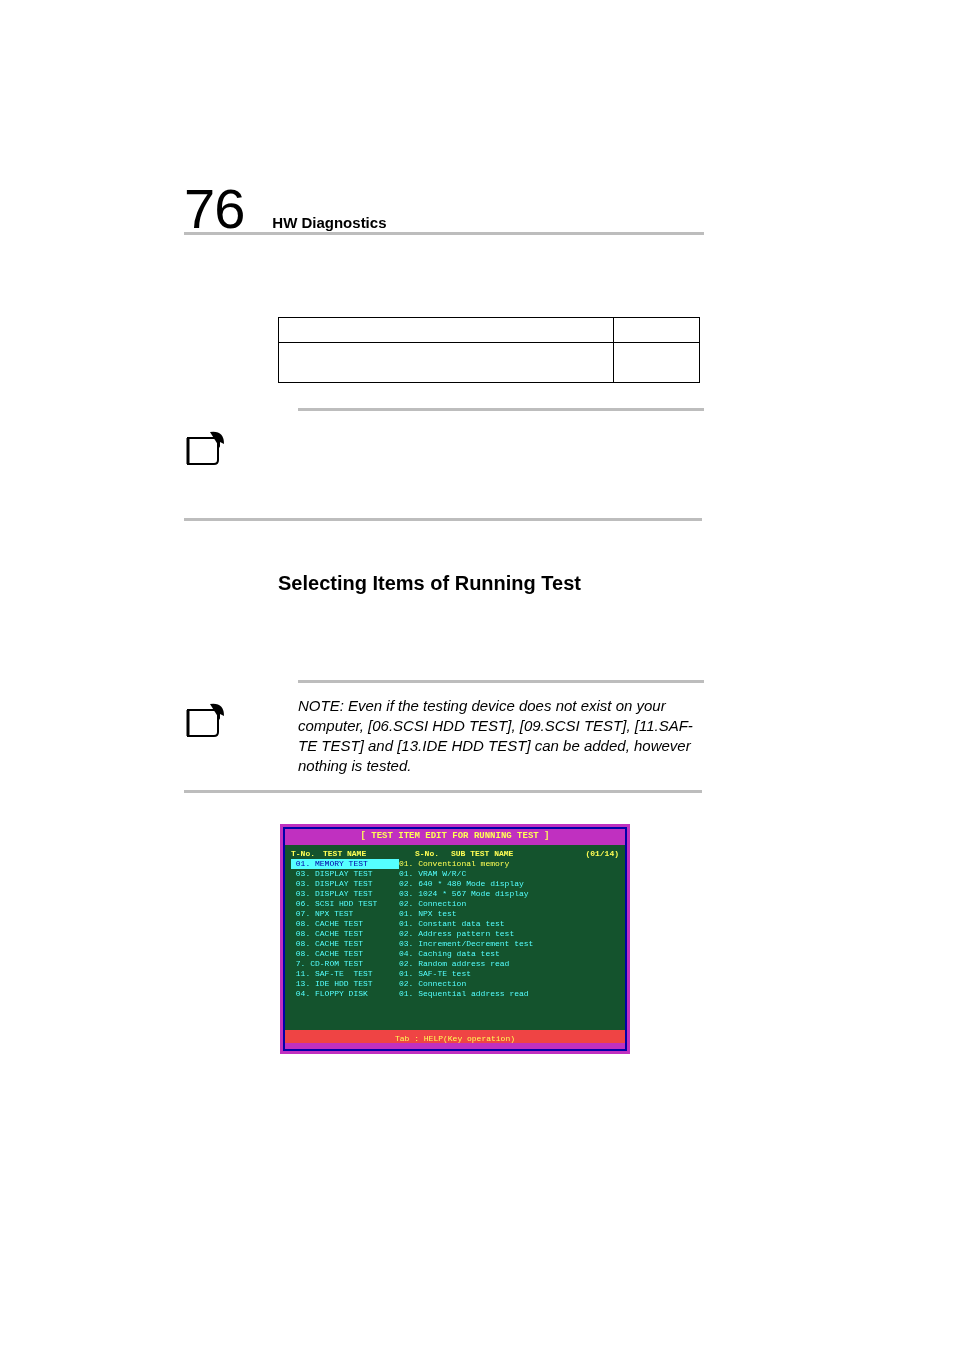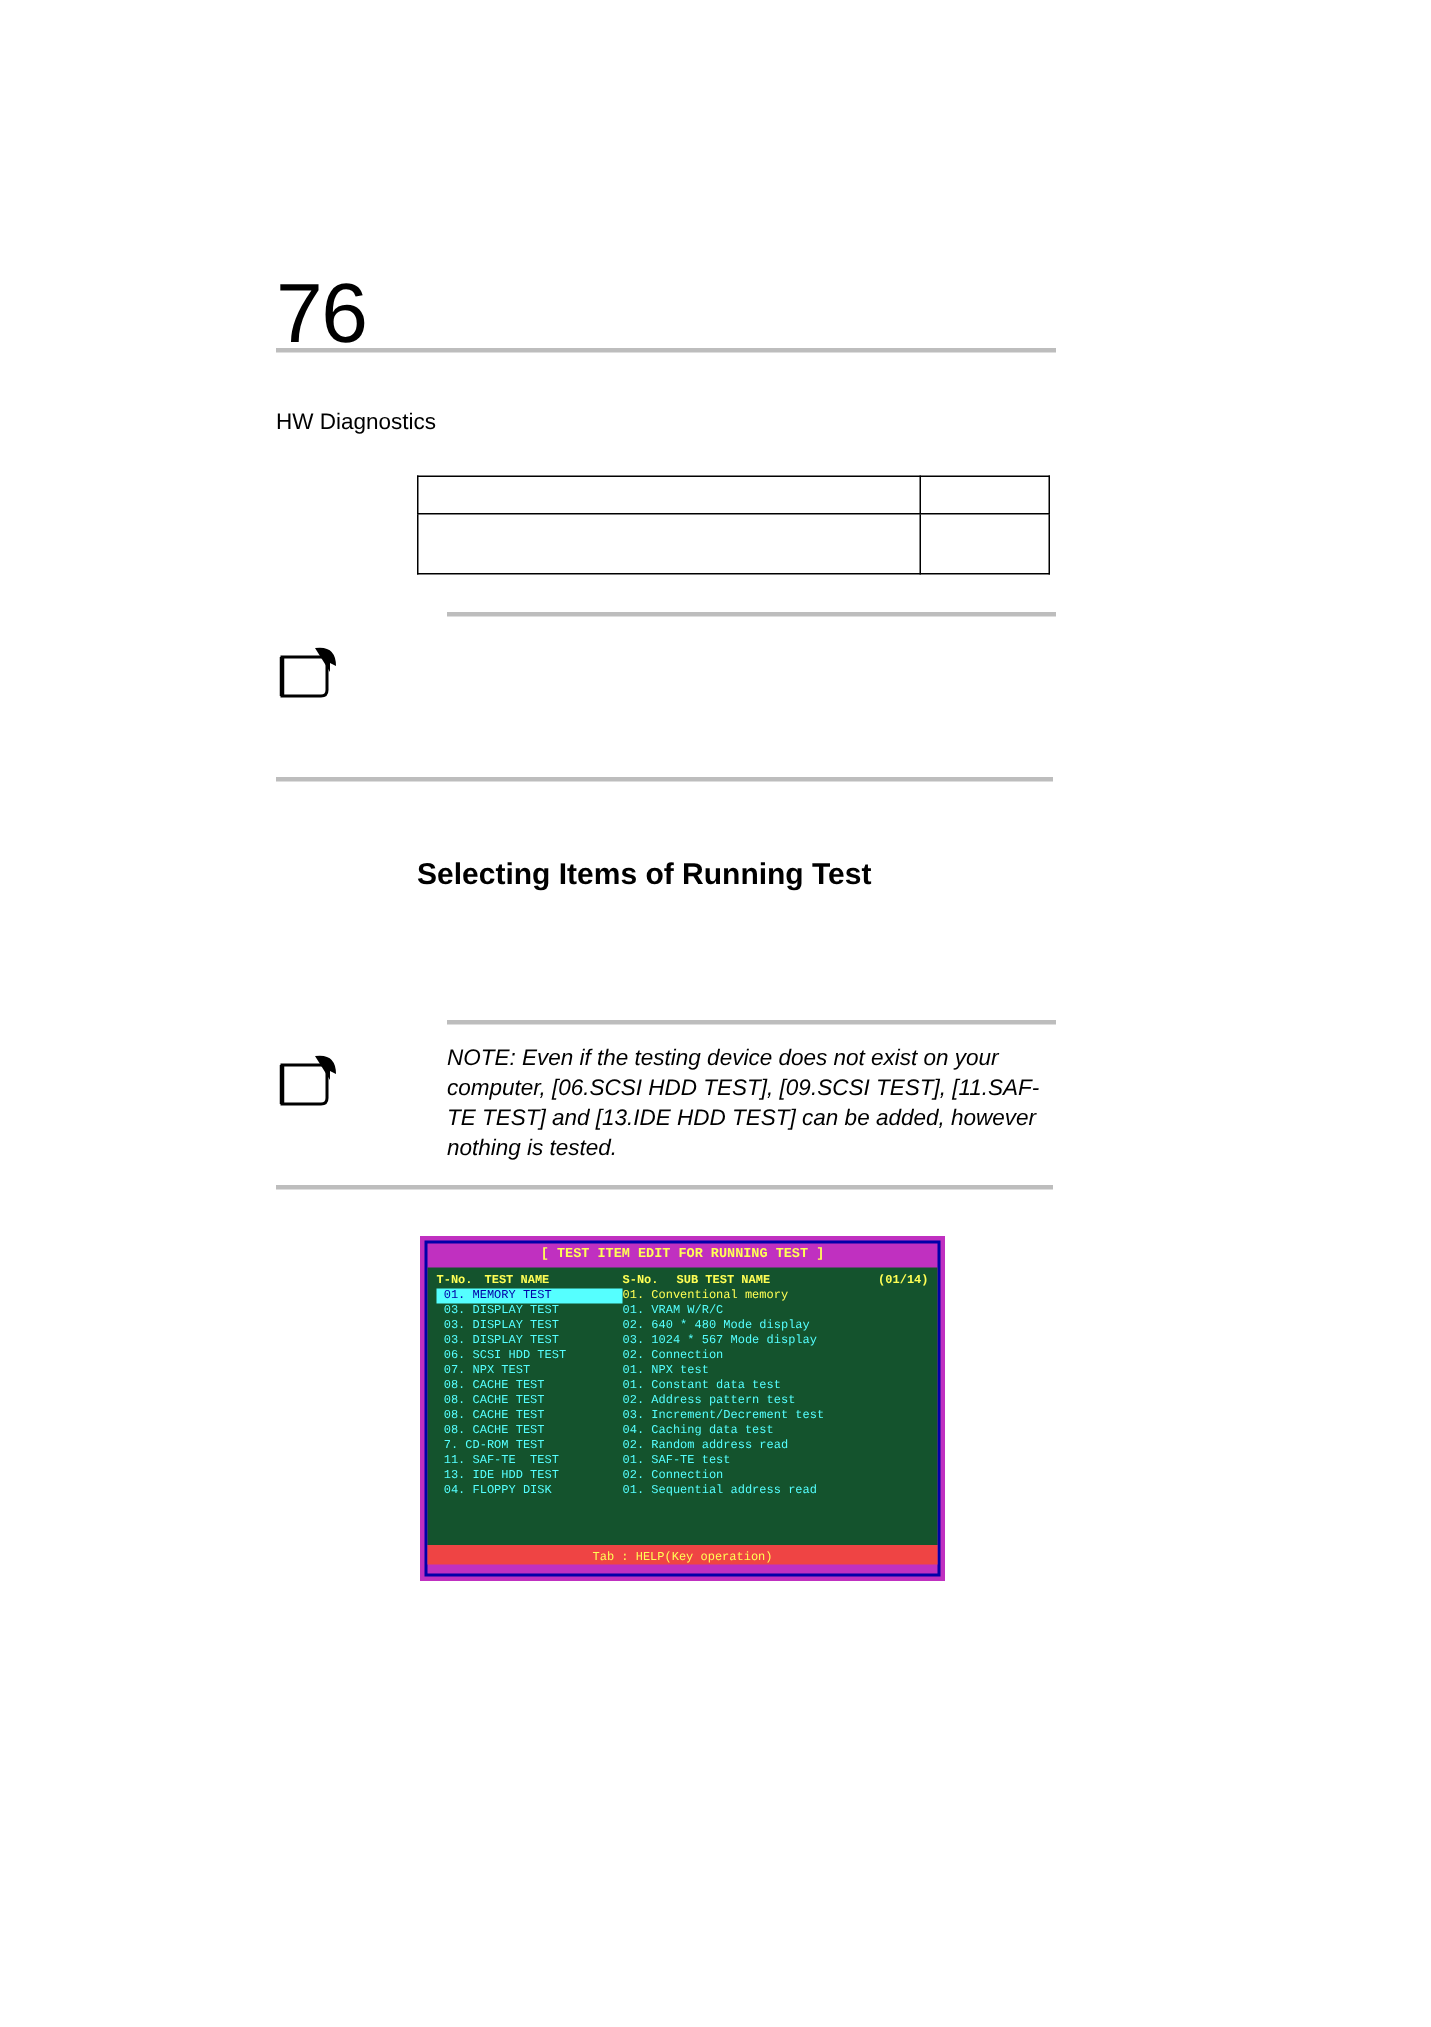--- a/index.html
+++ b/index.html
@@ -1,20 +1,20 @@
 <!DOCTYPE html>
 <html><head>
 <meta charset="utf-8">
 <style>
   * { box-sizing: border-box; margin: 0; padding: 0; }
   html, body { width: 954px; height: 1351px; background: #fff; font-family: Arial, Helvetica, sans-serif; color: #000; }
   .page { width: 954px; height: 1351px; position: relative; padding: 0; }
-  .header { position: absolute; left: 184px; top: 176px; width: 520px; display: flex; align-items: baseline; gap: 28px; flex-direction: column; }
+  .header { position: absolute; left: 184px; top: 176px; width: 520px; display: flex; align-items: baseline; gap: 28px; }
   .pagenum { font-size: 56px; font-family: "Helvetica Neue", Arial, sans-serif; font-weight: 400; letter-spacing: -1px; }
-  .section { font-size: 15px; font-weight: normal; margin-top: 4px; }
+  .section { font-size: 15px; font-weight: bold; margin-top: 4px; }
   .hr1 { position: absolute; left: 184px; top: 232px; width: 520px; height: 3px; background: #bdbdbd; }
 
   .table { position: absolute; left: 278px; top: 317px; border-collapse: collapse; }
   .table td { border: 1px solid #000; }
   .table .c1 { width: 335px; height: 25px; }
   .table .c2 { width: 86px; height: 25px; }
   .table .r2 td { height: 40px; }
 
   .hr-note-top1 { position: absolute; left: 298px; top: 408px; width: 406px; height: 3px; background: #bdbdbd; }
   .note-icon1 { position: absolute; left: 184px; top: 430px; }
@@ -32,21 +32,21 @@
   .console-inner { width: 100%; height: 100%; background: #c030c0; border: 2px solid #0000a8; }
   .console-title { text-align: center; font-family: "Courier New", monospace; font-size: 9px; color: #ffff55; font-weight: bold; padding: 2px 0 4px 0; }
   .console-body { background: #14532d; margin: 0; padding: 4px 6px 10px 6px; font-family: "Courier New", monospace; font-size: 8px; line-height: 10px; color: #55ffff; height: 185px; position: relative; }
   .console-head { color: #ffff55; font-weight: bold; display: flex; }
   .ch-tno { width: 32px; }
   .ch-tname { width: 92px; }
   .ch-sno { width: 36px; }
   .ch-sname { flex: 1; }
   .ch-count { color: #ffff55; }
   .console-row { display: flex; white-space: pre; }
-  .cr-t { width: 124px; color: #55ffff; }
+  .cr-t { width: 108px; color: #55ffff; }
   .cr-s { flex: 1; color: #55ffff; }
   .hl .cr-t { background: #55ffff; color: #0000a8; }
   .hl .cr-s { color: #ffff55; }
   .console-footer { text-align: center; color: #ffff55; font-family: "Courier New", monospace; font-size: 8px; padding-top: 4px; background: #ef4444; }
 
   .note-svg { width: 42px; height: 38px; }
 </style>
 </head>
 <body>
 

